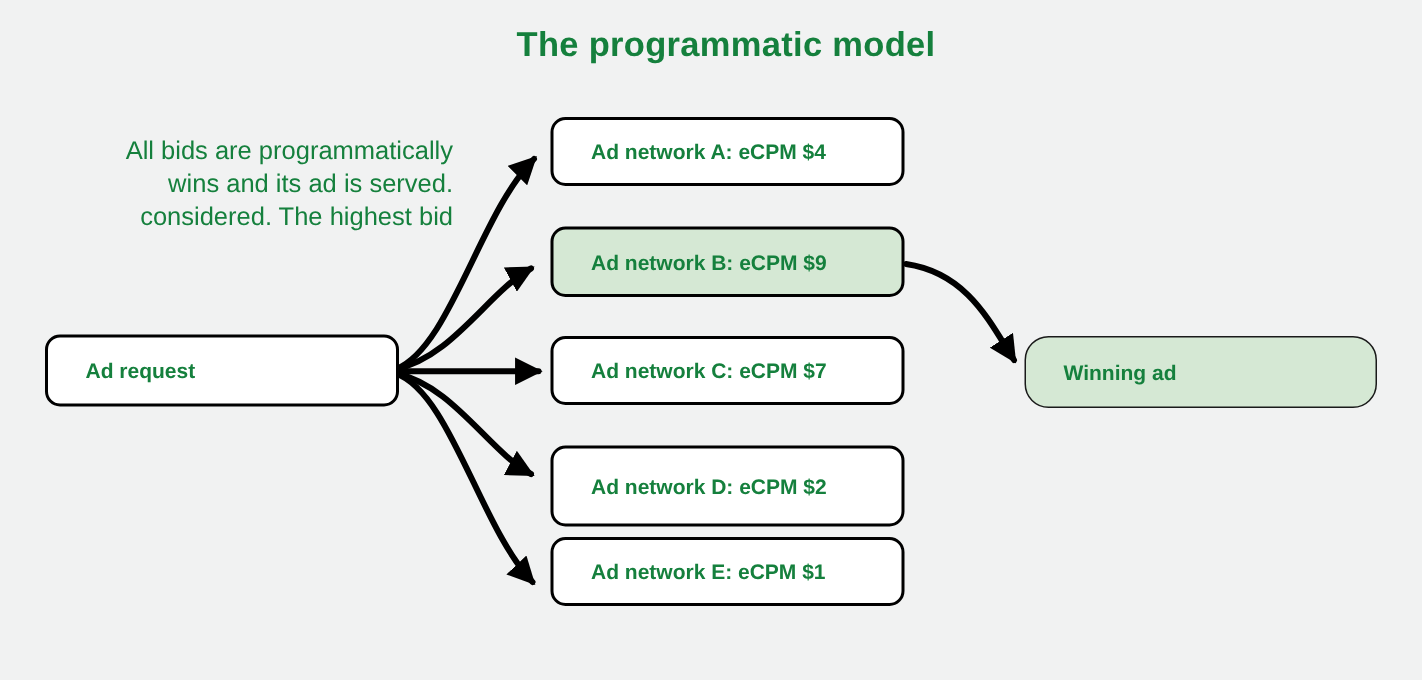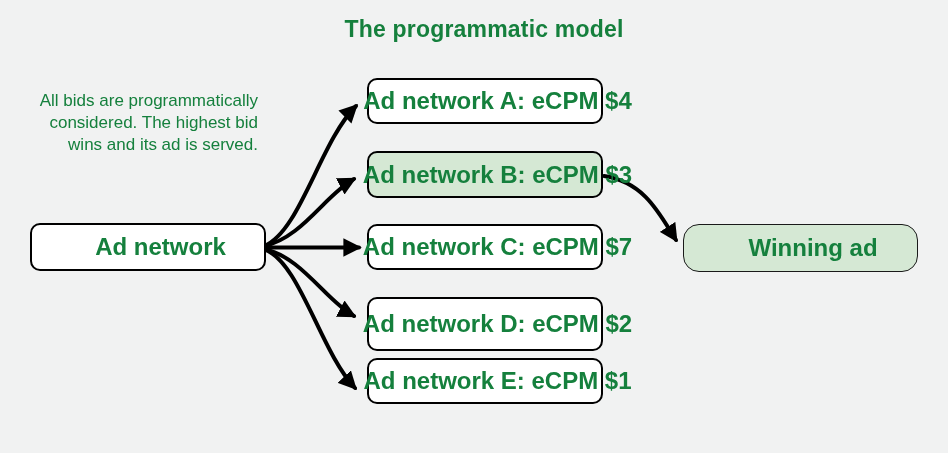--- a/index.html
+++ b/index.html
@@ -27,37 +27,38 @@
     letter-spacing: 0.2px;
   }
   .description {
     position: absolute;
     top: 90px;
     left: 0;
     width: 258px;
     text-align: right;
     font-size: 17px;
     line-height: 22px;
+    padding-left: 44px;
   }
   .arrow-layer {
     position: absolute;
     inset: 0;
     z-index: 1;
   }
   .node {
     position: absolute;
     z-index: 2;
     box-sizing: border-box;
     display: flex;
     align-items: center;
-    justify-content: center;
+    justify-content: flex-start;
     background: #ffffff;
     border: 2px solid #000000;
     border-radius: 10px;
-    font-size: 24px;
+    font-size: 14px;
     font-weight: bold;
     white-space: nowrap;
     padding-left: 25px;
   }
   .node.highlight {
     background: #d5e8d4;
   }
   .node.winning {
     background: #d5e8d4;
     border-width: 1.5px;
@@ -74,50 +75,50 @@
 </style>
 </head>
 <body>
 
 <div class="canvas">
 
   <div class="title">The programmatic model</div>
 
   <div class="description">
     <div>All bids are programmatically</div>
+    <div>wins and its ad is served.</div>
     <div>considered. The highest bid</div>
-    <div>wins and its ad is served.</div>
   </div>
 
   <svg class="arrow-layer" width="948" height="453" viewBox="0 0 948 453">
     <defs>
       <marker id="ah" viewBox="0 0 10 10" refX="8.5" refY="5" markerWidth="4.6" markerHeight="4.6" orient="auto">
         <path d="M0 0 L10 5 L0 10 Z" fill="#000000"></path>
       </marker>
     </defs>
     <g fill="none" stroke="#000000" stroke-width="4" stroke-linecap="round">
       <path d="M 264 246 C 300 232, 320 142, 356 106" marker-end="url(#ah)"></path>
       <path d="M 264 246 C 302 238, 326 194, 354 179" marker-end="url(#ah)"></path>
       <path d="M 264 247.5 H 359" marker-end="url(#ah)"></path>
       <path d="M 264 249 C 302 257, 326 301, 354 316" marker-end="url(#ah)"></path>
       <path d="M 264 249 C 300 262, 320 351, 355 388" marker-end="url(#ah)"></path>
       <path d="M 604 176 C 645 182, 660 215, 676 240" marker-end="url(#ah)"></path>
     </g>
   </svg>
 
   <div class="node ad-request">
-    <span>Ad network</span>
+    <span>Ad request</span>
   </div>
 
   <div class="node network-a">
     <span>Ad network A: eCPM $4</span>
   </div>
 
   <div class="node network-b highlight">
-    <span>Ad network B: eCPM $3</span>
+    <span>Ad network B: eCPM $9</span>
   </div>
 
   <div class="node network-c">
     <span>Ad network C: eCPM $7</span>
   </div>
 
   <div class="node network-d">
     <span>Ad network D: eCPM $2</span>
   </div>
 

